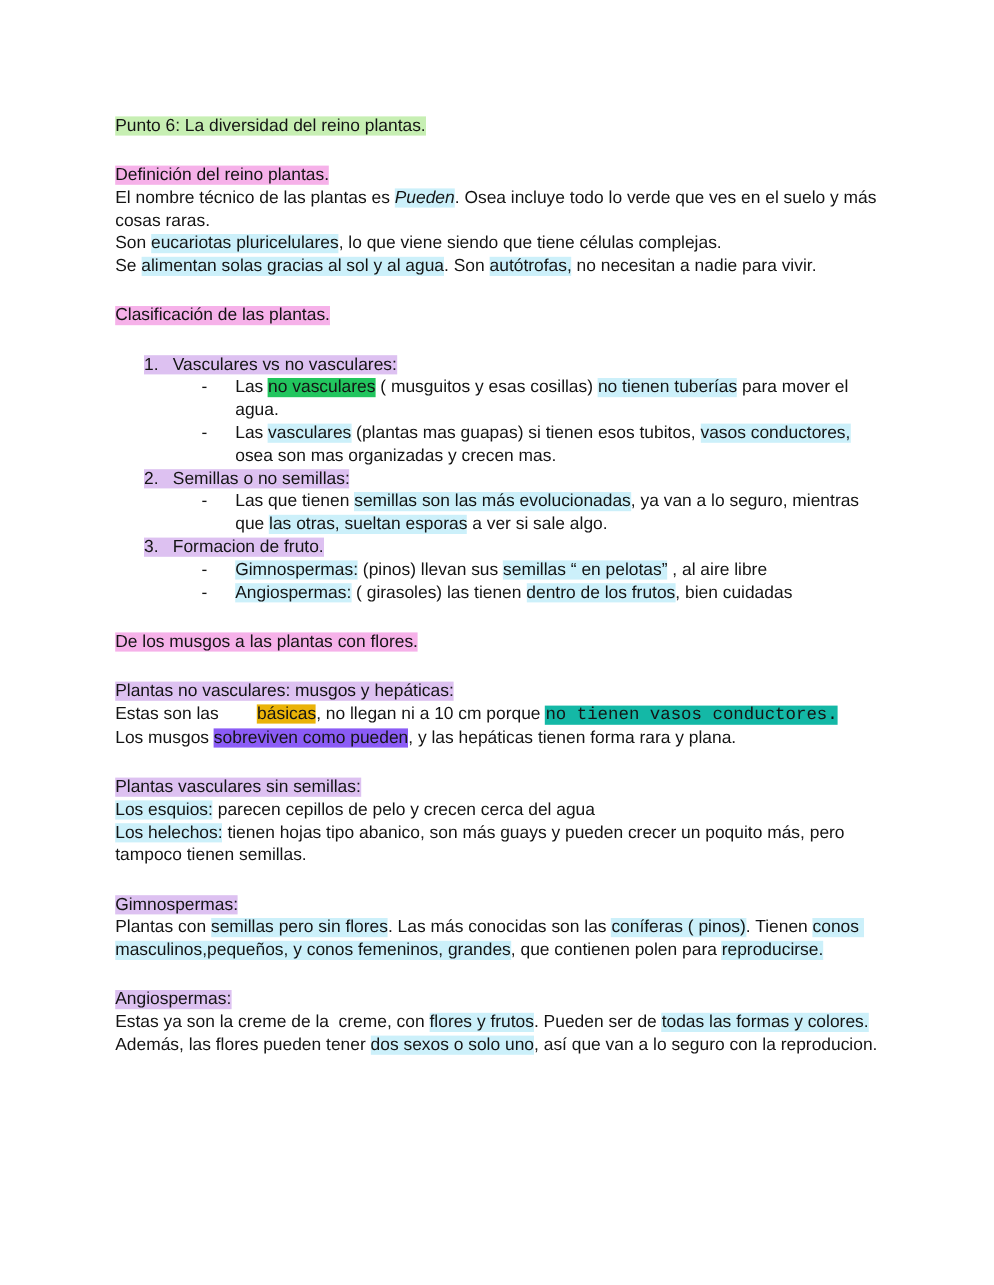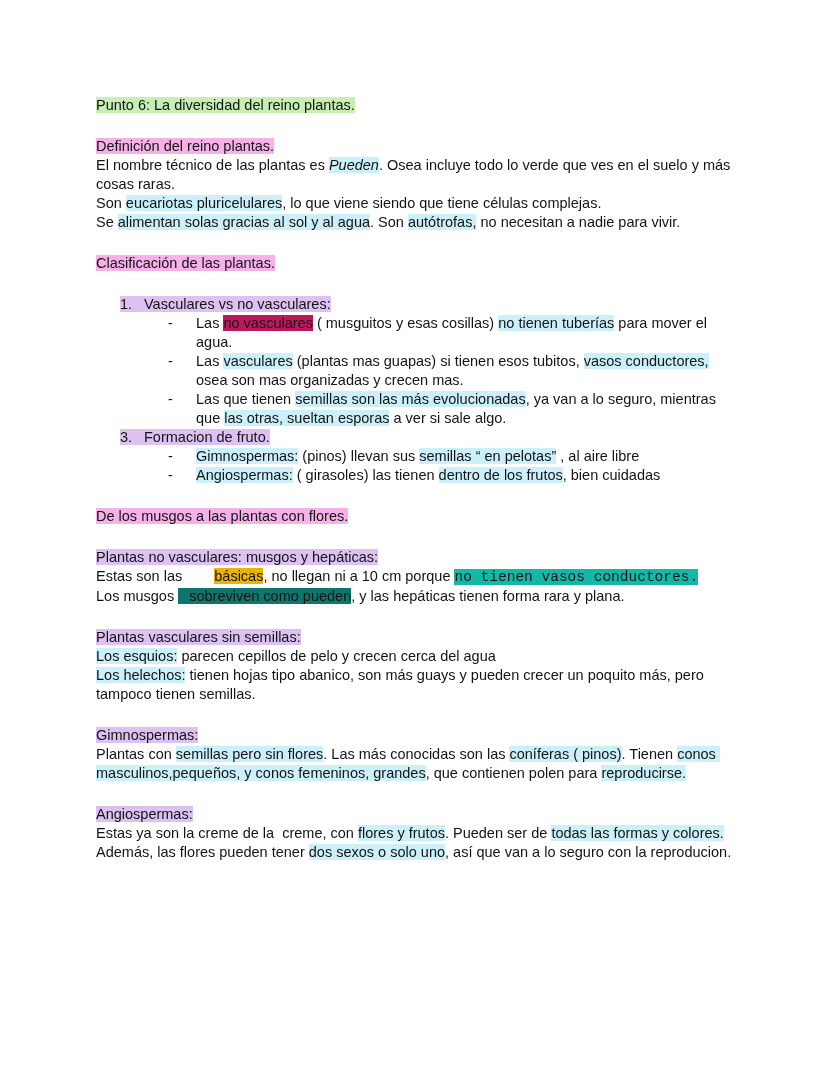--- a/index.html
+++ b/index.html
@@ -30,32 +30,33 @@
     <div class="line"><span style="background-color: rgb(199, 239, 179);">Punto 6: La diversidad del reino plantas.</span></div>
     <div class="spacer"></div>
     <div class="line"><span style="background-color: rgb(246, 177, 233);">Definición del reino plantas.</span></div>
     <div class="line"><span>El nombre técnico de las plantas es </span><span style="background-color: rgb(204, 240, 250); font-style: italic;">Pueden</span><span>. Osea incluye todo lo verde que ves en el suelo y más cosas raras.</span></div>
     <div class="line"><span>Son </span><span style="background-color: rgb(204, 240, 250);">eucariotas pluricelulares</span><span>, lo que viene siendo que tiene células complejas.</span></div>
     <div class="line"><span>Se </span><span style="background-color: rgb(204, 240, 250);">alimentan solas gracias al sol y al agua</span><span>. Son </span><span style="background-color: rgb(204, 240, 250);">autótrofas,</span><span> no necesitan a nadie para vivir.</span></div>
     <div class="spacer"></div>
     <div class="line"><span style="background-color: rgb(246, 177, 233);">Clasificación de las plantas.</span></div>
     <div class="spacer"></div>
     <div class="li1"><span style="background-color: rgb(221, 193, 241);"><span class="num">1.</span><span>Vasculares vs no vasculares:</span></span></div>
-    <div class="li2"><span class="dash">-</span><span>Las </span><span style="background-color: #be185d;">no vasculares</span><span> ( musguitos y esas cosillas) </span><span style="background-color: rgb(204, 240, 250);">no tienen tuberías</span><span> para mover el agua.</span></div>
+    <div class="li2"><span class="dash">-</span><span>Las </span><span style="background-color: #22c55e;">no vasculares</span><span> ( musguitos y esas cosillas) </span><span style="background-color: rgb(204, 240, 250);">no tienen tuberías</span><span> para mover el agua.</span></div>
     <div class="li2"><span class="dash">-</span><span>Las </span><span style="background-color: rgb(204, 240, 250);">vasculares</span><span> (plantas mas guapas) si tienen esos tubitos, </span><span style="background-color: rgb(204, 240, 250);">vasos conductores,</span><span> osea son mas organizadas y crecen mas.</span></div>
+    <div class="li1"><span style="background-color: rgb(221, 193, 241);"><span class="num">2.</span><span>Semillas o no semillas:</span></span></div>
     <div class="li2"><span class="dash">-</span><span>Las que tienen </span><span style="background-color: rgb(204, 240, 250);">semillas son las más evolucionadas</span><span>, ya van a lo seguro, mientras que </span><span style="background-color: rgb(204, 240, 250);">las otras, sueltan esporas</span><span> a ver si sale algo.</span></div>
     <div class="li1"><span style="background-color: rgb(221, 193, 241);"><span class="num">3.</span><span>Formacion de fruto.</span></span></div>
     <div class="li2"><span class="dash">-</span><span style="background-color: rgb(204, 240, 250);">Gimnospermas:</span><span> (pinos) llevan sus </span><span style="background-color: rgb(204, 240, 250);">semillas “ en pelotas”</span><span> , al aire libre</span></div>
     <div class="li2"><span class="dash">-</span><span style="background-color: rgb(204, 240, 250);">Angiospermas:</span><span> ( girasoles) las tienen </span><span style="background-color: rgb(204, 240, 250);">dentro de los frutos</span><span>, bien cuidadas</span></div>
     <div class="spacer"></div>
     <div class="line"><span style="background-color: rgb(246, 177, 233);">De los musgos a las plantas con flores.</span></div>
     <div class="spacer"></div>
     <div class="line"><span style="background-color: rgb(221, 193, 241);">Plantas no vasculares: musgos y hepáticas:</span></div>
     <div class="line"><span>Estas son las </span><span style="background-color: #eab308; margin-left: 28px;">básicas</span><span>, no llegan ni a 10 cm porque </span><span style="background-color: #14b8a6; font-family: Liberation Mono, monospace;">no tienen vasos conductores.</span></div>
-    <div class="line"><span>Los musgos </span><span style="background-color: #0f766e; padding-left: 11px;">sobreviven como pueden</span><span>, y las hepáticas tienen forma rara y plana.</span></div>
+    <div class="line"><span>Los musgos </span><span style="background-color: #8b5cf6;">sobreviven como pueden</span><span>, y las hepáticas tienen forma rara y plana.</span></div>
     <div class="spacer"></div>
     <div class="line"><span style="background-color: rgb(221, 193, 241);">Plantas vasculares sin semillas:</span></div>
     <div class="line"><span style="background-color: rgb(204, 240, 250);">Los esquios:</span><span> parecen cepillos de pelo y crecen cerca del agua</span></div>
     <div class="line"><span style="background-color: rgb(204, 240, 250); margin-top: 16px;">Los helechos:</span><span> tienen hojas tipo abanico, son más guays y pueden crecer un poquito más, pero tampoco tienen semillas.</span></div>
     <div class="spacer"></div>
     <div class="line"><span style="background-color: rgb(221, 193, 241);">Gimnospermas:</span></div>
     <div class="line"><span>Plantas con </span><span style="background-color: rgb(204, 240, 250);">semillas pero sin flores</span><span>. Las más conocidas son las </span><span style="background-color: rgb(204, 240, 250);">coníferas ( pinos)</span><span>. Tienen </span><span style="background-color: rgb(204, 240, 250);">conos masculinos,pequeños, y conos femeninos, grandes</span><span>, que contienen polen para </span><span style="background-color: rgb(204, 240, 250);">reproducirse.</span></div>
     <div class="spacer"></div>
     <div class="line"><span style="background-color: rgb(221, 193, 241);">Angiospermas:</span></div>
     <div class="line"><span>Estas ya son la creme de la  creme, con </span><span style="background-color: rgb(204, 240, 250);">flores y frutos</span><span>. Pueden ser de </span><span style="background-color: rgb(204, 240, 250);">todas las formas y colores.</span><span> Además, las flores pueden tener </span><span style="background-color: rgb(204, 240, 250);">dos sexos o solo uno</span><span>, así que van a lo seguro con la reproducion.</span></div>

